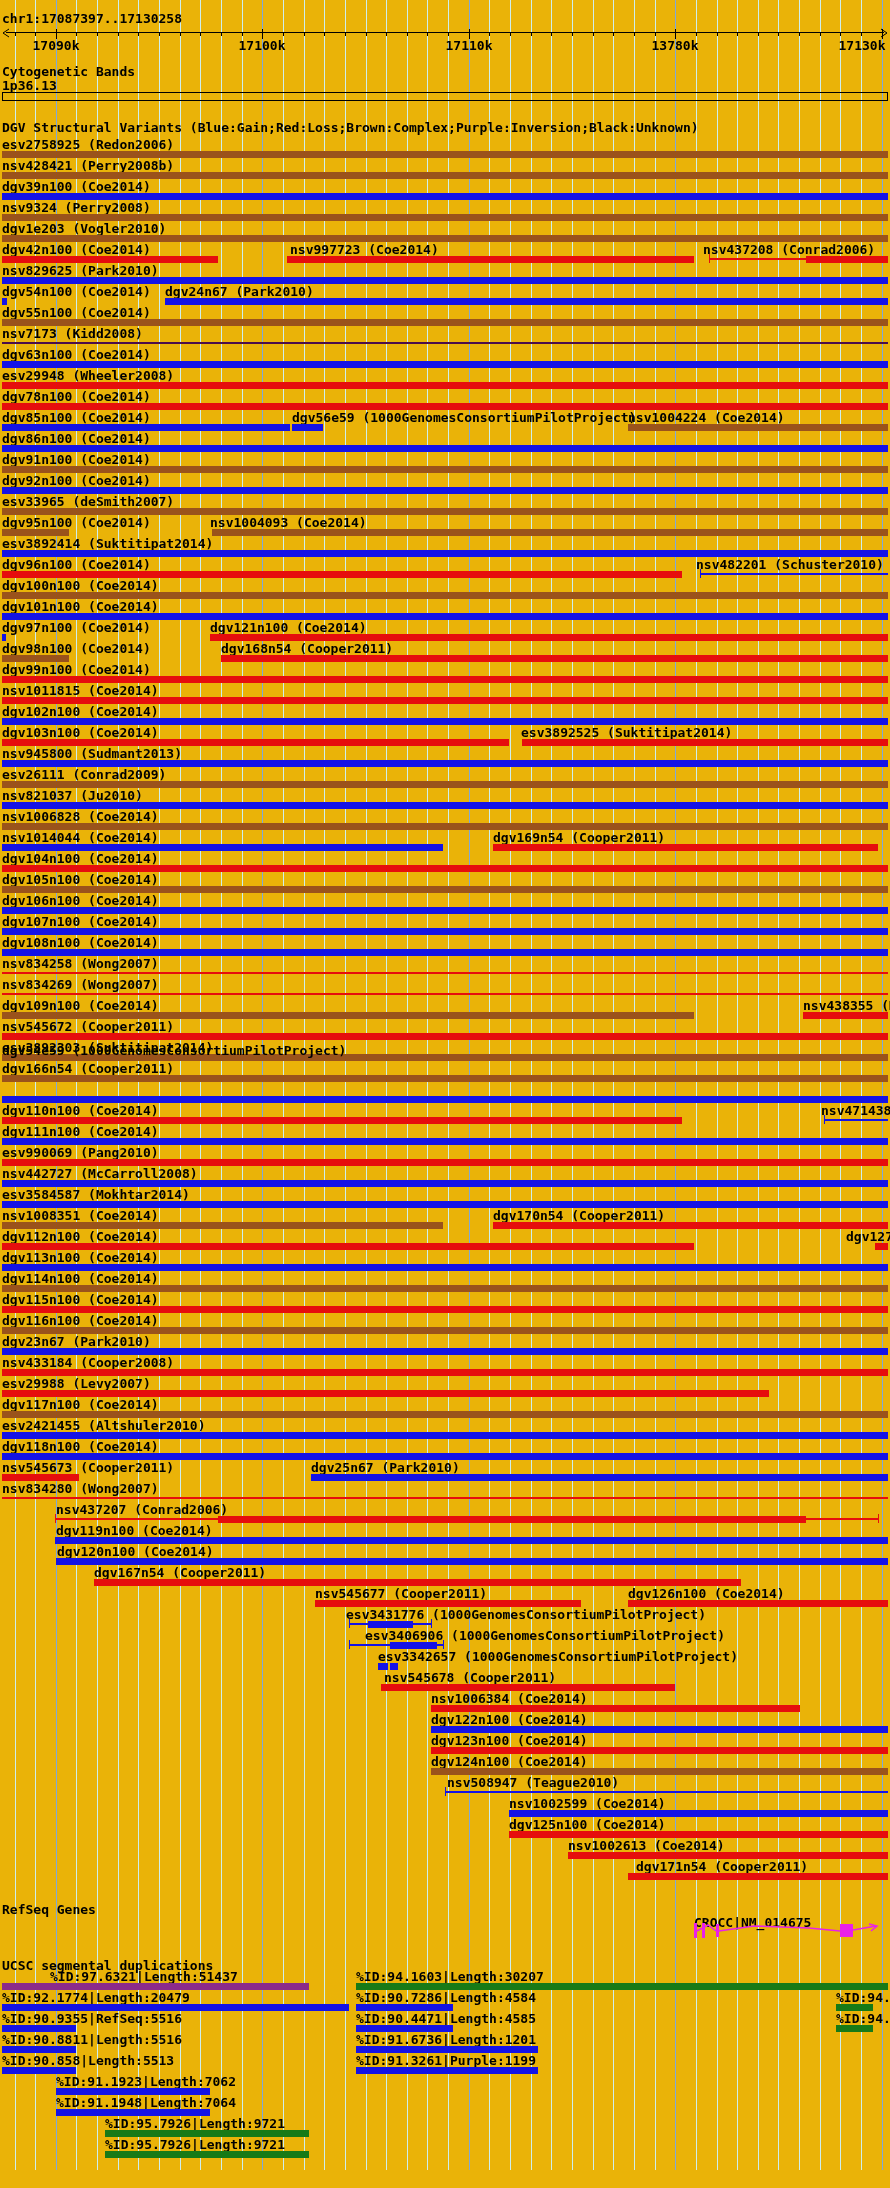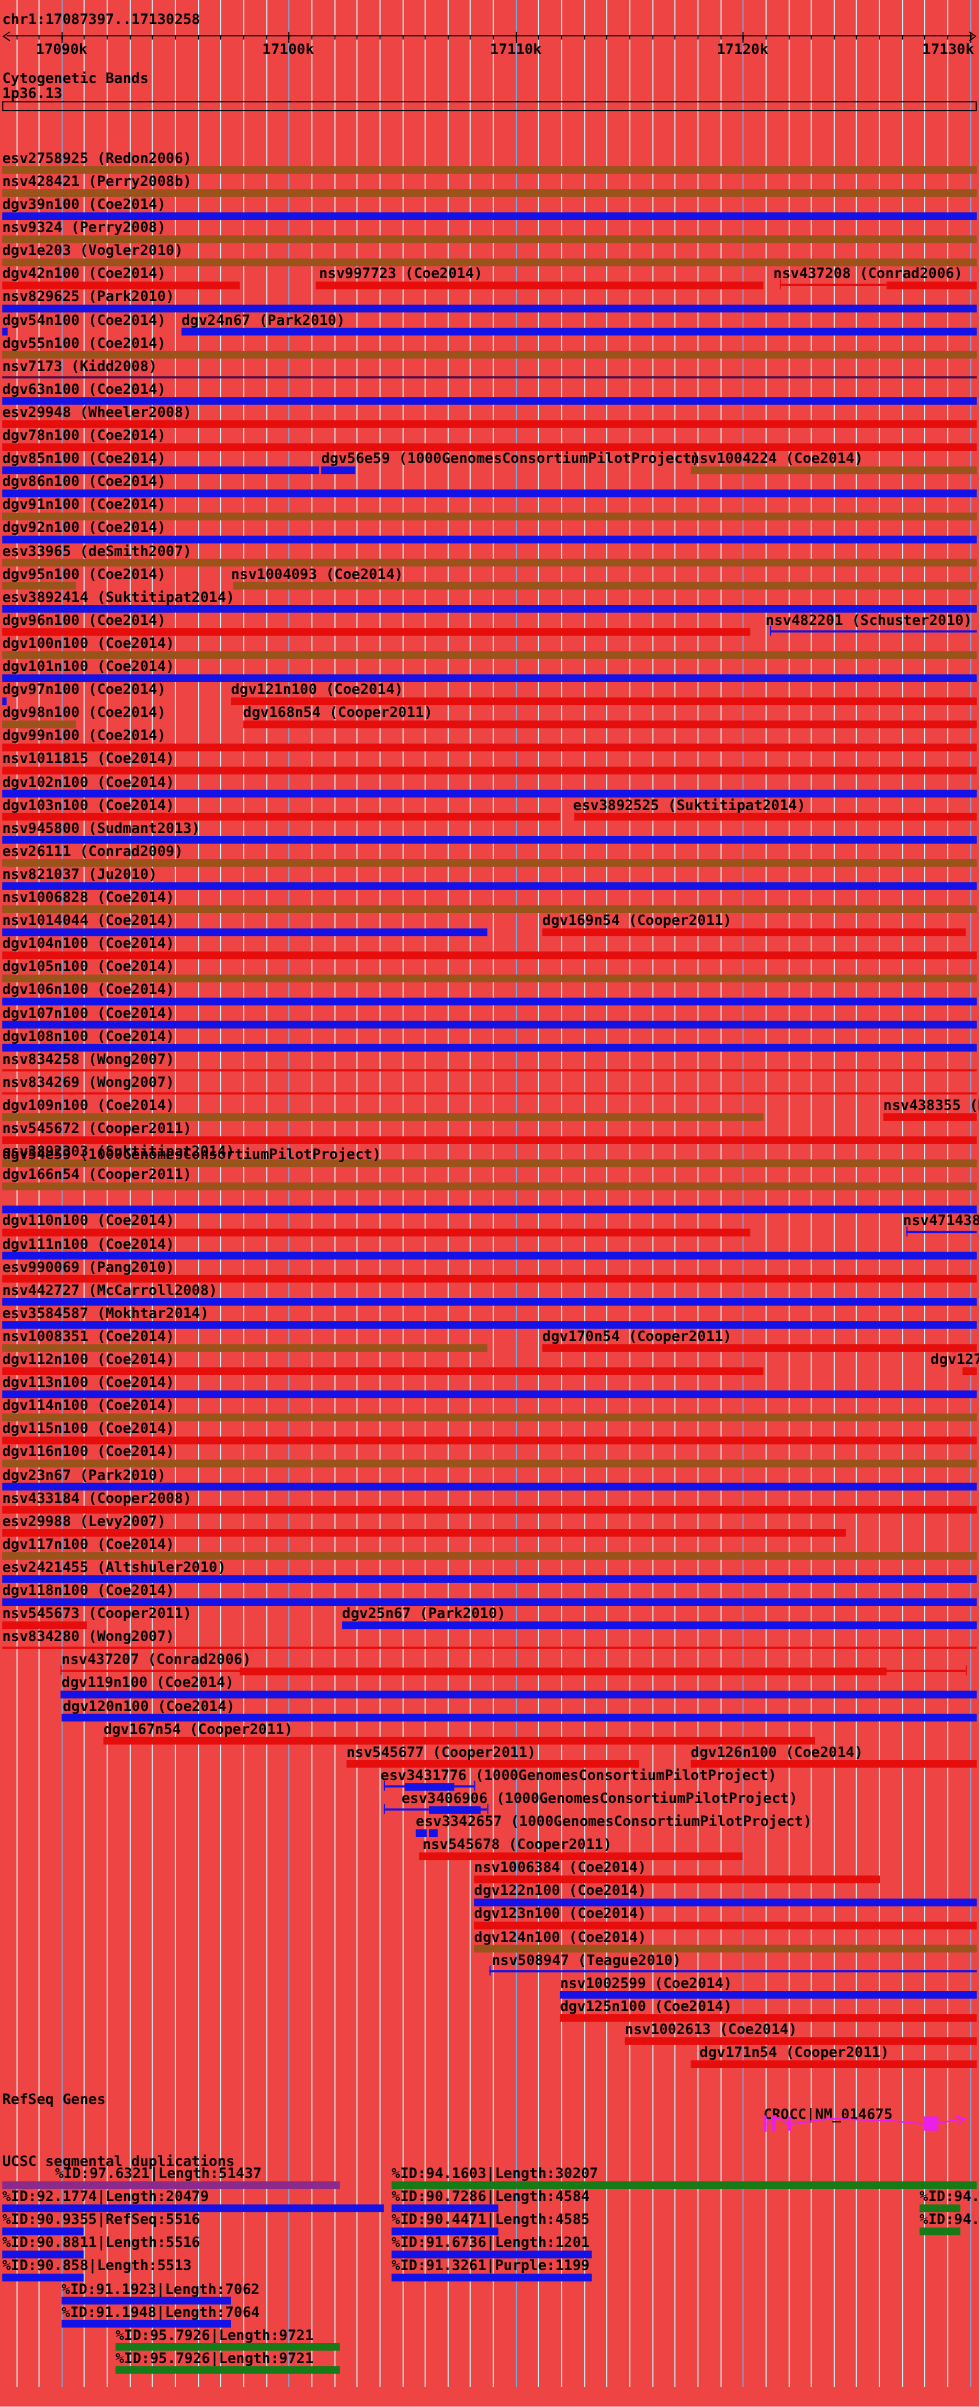--- a/index.html
+++ b/index.html
@@ -1,16 +1,16 @@
 <!DOCTYPE html>
 <html><head>
 <meta charset="utf-8">
 <style>
   html,body{margin:0;padding:0;background:#fff;}
-  #screen{position:relative;width:890px;height:2188px;background:#ef4444;overflow:hidden;
+  #screen{position:relative;width:890px;height:2188px;background:#eab308;overflow:hidden;
     font-family:"DejaVu Sans Mono",monospace;font-weight:bold;color:#000;}
   .grid{position:absolute;top:0;width:1px;height:2170px;}
   .lbl{position:absolute;font-size:13px;line-height:13px;white-space:pre;}
   .hdr{position:absolute;font-size:13px;line-height:14px;white-space:pre;}
   .bar{position:absolute;height:7px;}
   .ln{position:absolute;height:2px;}
   .tk{position:absolute;width:1px;height:9px;}
   .rule-line{position:absolute;height:1px;background:#000;}
   .rtick{position:absolute;width:1px;background:#000;}
   .rlab{position:absolute;font-size:13px;line-height:13px;transform:translateX(-50%);white-space:pre;}
@@ -112,35 +112,36 @@
       <div class="rtick" style="left: 840.42px; top: 32px; height: 4px;"></div>
       <div class="rtick" style="left: 861.068px; top: 32px; height: 4px;"></div>
       <div class="rtick" style="left: 881.716px; top: 32px; height: 4px;"></div>
       <div class="rtick" style="left: 56px; top: 29px; height: 10px;"></div>
       <div class="rlab" style="top: 39px; left: 56px;">17090k</div>
       <div class="rtick" style="left: 262px; top: 29px; height: 10px;"></div>
       <div class="rlab" style="top: 39px; left: 262px;">17100k</div>
       <div class="rtick" style="left: 469px; top: 29px; height: 10px;"></div>
       <div class="rlab" style="top: 39px; left: 469px;">17110k</div>
       <div class="rtick" style="left: 675px; top: 29px; height: 10px;"></div>
-      <div class="rlab" style="top: 39px; left: 675px;">17120k</div>
+      <div class="rlab" style="top: 39px; left: 675px;">13780k</div>
       <div class="rtick" style="left: 882px; top: 29px; height: 10px;"></div>
       <div class="rlab" style="top: 39px; left: 862px;">17130k</div>
       <svg width="8" height="10" style="position: absolute; top: 28px; left: 2px;">
         <polyline points="7,1 1,5 7,9" fill="none" stroke="#000"></polyline>
       </svg>
       <svg width="8" height="10" style="position: absolute; top: 28px; left: 880px;">
         <polyline points="1,1 7,5 1,9" fill="none" stroke="#000"></polyline>
       </svg>
     </div>
 
   <div class="hdr" style="left:2px;top:65px;">Cytogenetic Bands</div>
   <div class="hdr" style="left:2px;top:79px;">1p36.13</div>
   <div class="band" id="cytoband-rect" style="left: 2px; width: 884px; top: 92px; height: 7px;"></div>
 
+  <div class="hdr" style="left: 2px; top: 121px;" id="dgv-title">DGV Structural Variants (Blue:Gain;Red:Loss;Brown:Complex;Purple:Inversion;Black:Unknown)</div>
   <div id="dgv-rows">
       <div class="lbl" style="left: 2px; top: 138px;">esv2758925 (Redon2006)</div>
       <div class="bar" style="left: 2px; width: 886px; top: 151px; background: rgb(154, 83, 27);"></div>
       <div class="lbl" style="left: 2px; top: 159px;">nsv428421 (Perry2008b)</div>
       <div class="bar" style="left: 2px; width: 886px; top: 172px; background: rgb(154, 83, 27);"></div>
       <div class="lbl" style="left: 2px; top: 180px;">dgv39n100 (Coe2014)</div>
       <div class="bar" style="left: 2px; width: 886px; top: 193px; background: rgb(20, 18, 230);"></div>
       <div class="lbl" style="left: 2px; top: 201px;">nsv9324 (Perry2008)</div>
       <div class="bar" style="left: 2px; width: 886px; top: 214px; background: rgb(154, 83, 27);"></div>
       <div class="lbl" style="left: 2px; top: 222px;">dgv1e203 (Vogler2010)</div>

